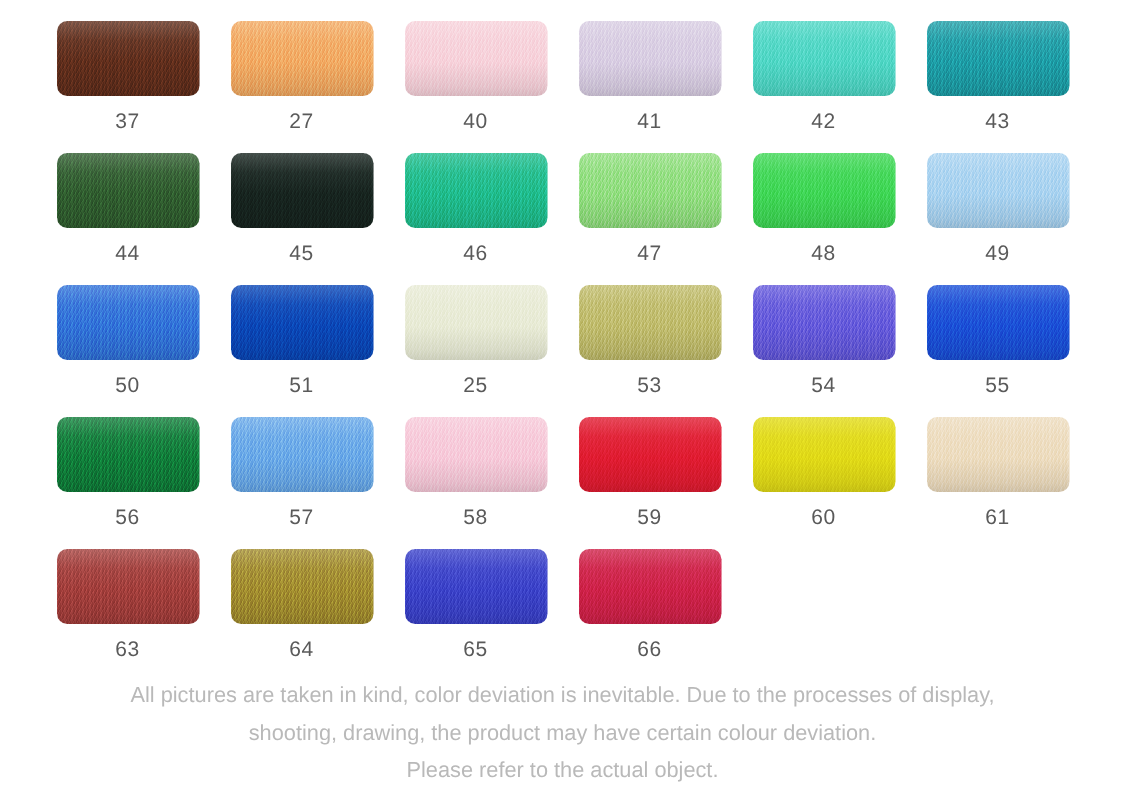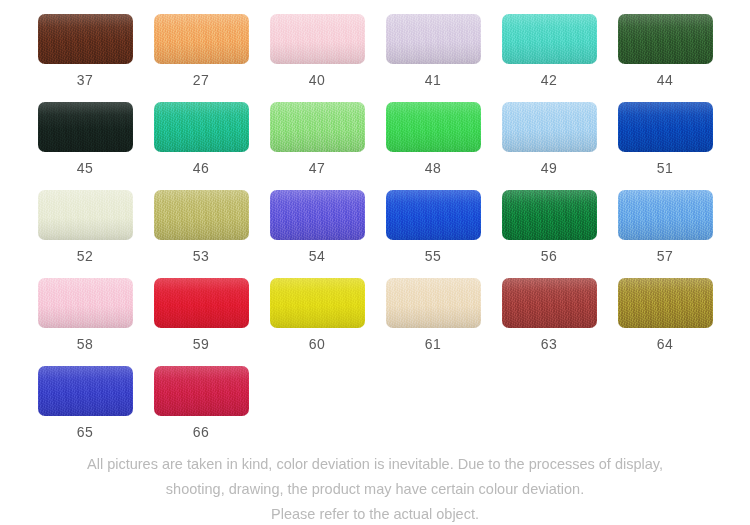--- a/index.html
+++ b/index.html
@@ -128,20 +128,27 @@
         <div class="swatch-label">41</div>
       </div>
       <div class="swatch-cell">
         <div class="swatch-chip" style="background-color: rgb(78, 214, 196);">
           <div class="tex"></div>
           <div class="shade"></div>
         </div>
         <div class="swatch-label">42</div>
       </div>
       <div class="swatch-cell">
+        <div class="swatch-chip" style="background-color: rgb(29, 155, 164);">
+          <div class="tex"></div>
+          <div class="shade"></div>
+        </div>
+        <div class="swatch-label">43</div>
+      </div>
+      <div class="swatch-cell">
         <div class="swatch-chip" style="background-color: rgb(47, 91, 46);">
           <div class="tex"></div>
           <div class="shade"></div>
         </div>
         <div class="swatch-label">44</div>
       </div>
       <div class="swatch-cell">
         <div class="swatch-chip" style="background-color: rgb(22, 35, 30);">
           <div class="tex"></div>
           <div class="shade"></div>
@@ -170,32 +177,39 @@
         <div class="swatch-label">48</div>
       </div>
       <div class="swatch-cell">
         <div class="swatch-chip" style="background-color: rgb(168, 210, 240);">
           <div class="tex"></div>
           <div class="shade"></div>
         </div>
         <div class="swatch-label">49</div>
       </div>
       <div class="swatch-cell">
+        <div class="swatch-chip" style="background-color: rgb(48, 112, 216);">
+          <div class="tex"></div>
+          <div class="shade"></div>
+        </div>
+        <div class="swatch-label">50</div>
+      </div>
+      <div class="swatch-cell">
         <div class="swatch-chip" style="background-color: rgb(10, 69, 181);">
           <div class="tex"></div>
           <div class="shade"></div>
         </div>
         <div class="swatch-label">51</div>
       </div>
       <div class="swatch-cell">
         <div class="swatch-chip" style="background-color: rgb(232, 235, 213);">
           <div class="tex"></div>
           <div class="shade"></div>
         </div>
-        <div class="swatch-label">52</div>
+        <div class="swatch-label">25</div>
       </div>
       <div class="swatch-cell">
         <div class="swatch-chip" style="background-color: rgb(191, 187, 107);">
           <div class="tex"></div>
           <div class="shade"></div>
         </div>
         <div class="swatch-label">53</div>
       </div>
       <div class="swatch-cell">
         <div class="swatch-chip" style="background-color: rgb(100, 89, 219);">

